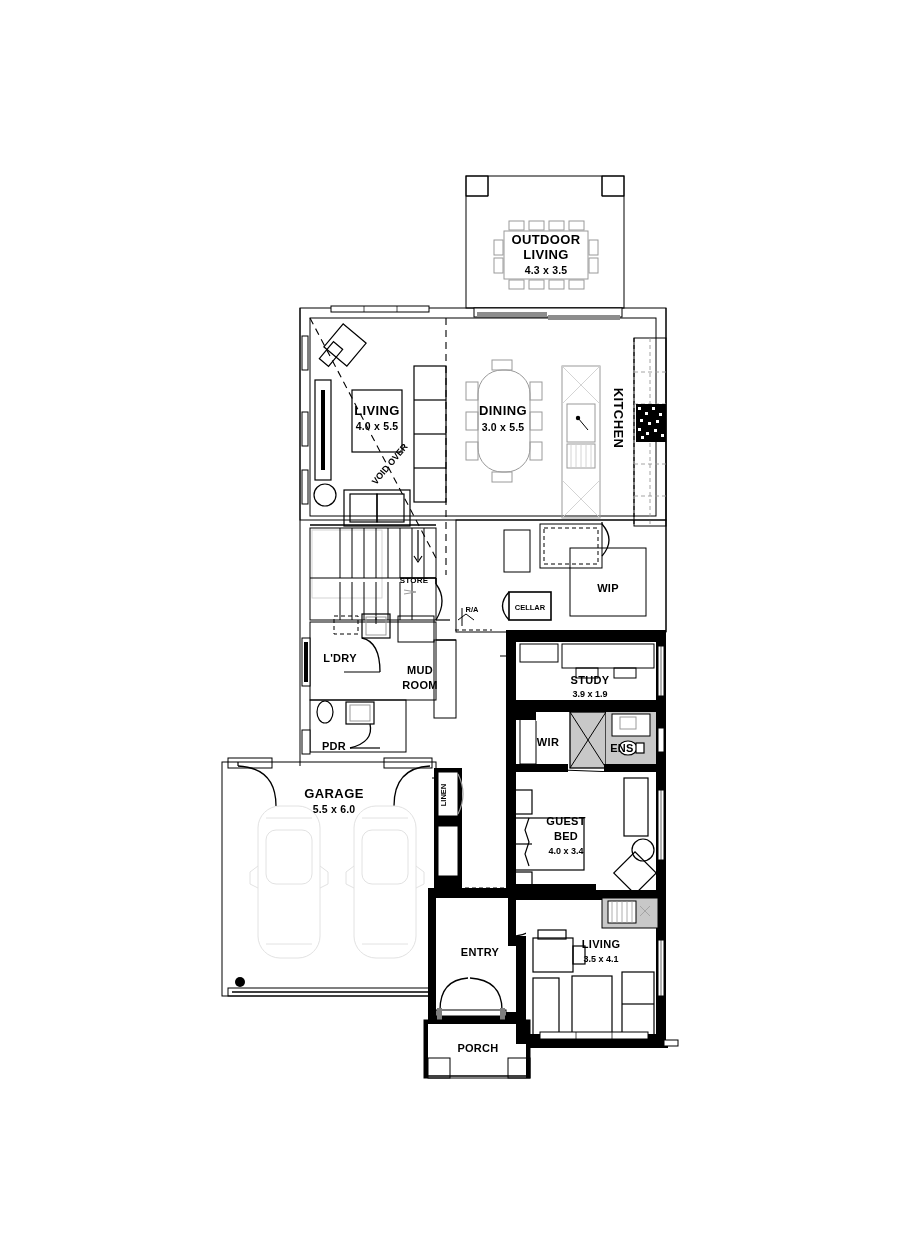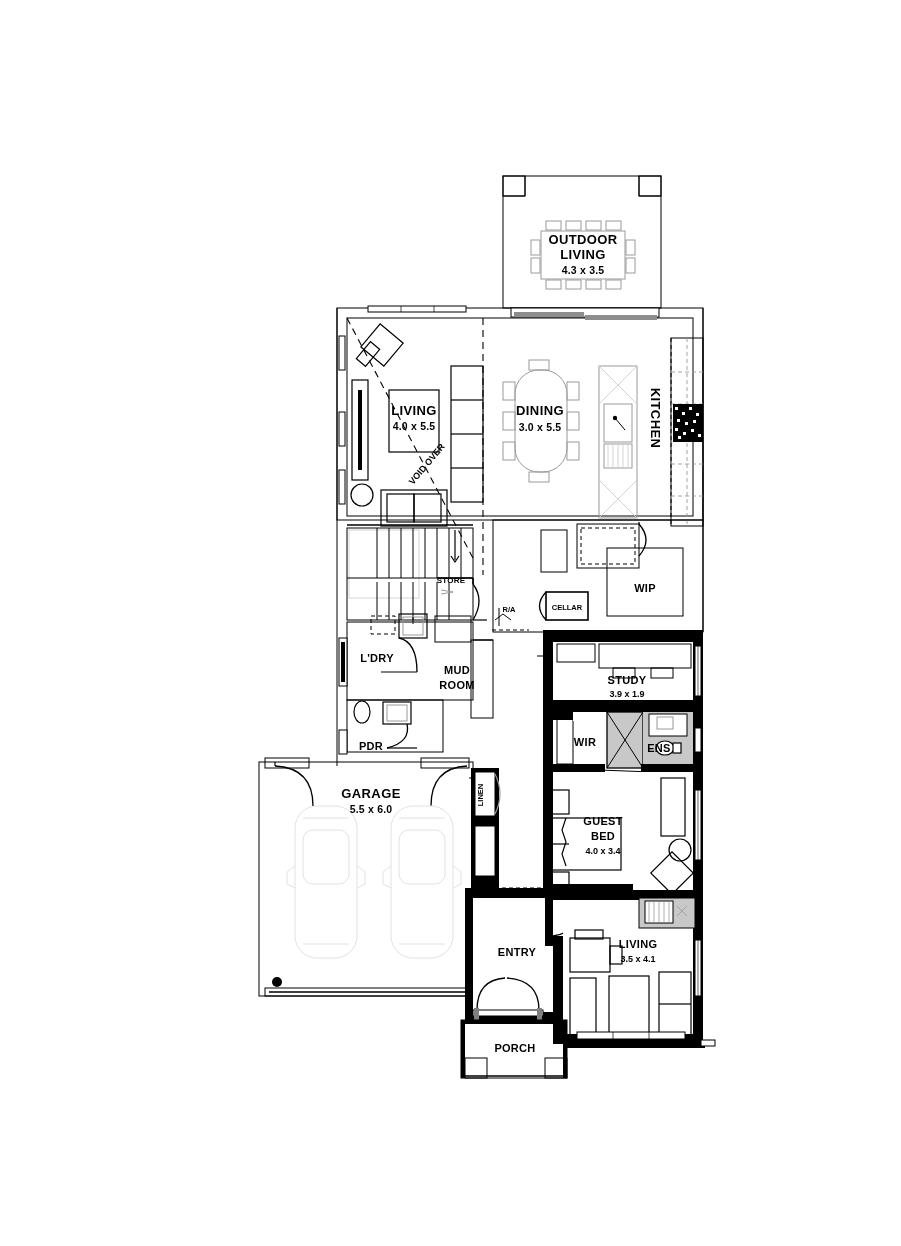--- a/index.html
+++ b/index.html
@@ -1,17 +1,17 @@
 <!DOCTYPE html>
 <html><head>
 <meta charset="utf-8">
 <style>
   html,body{margin:0;padding:0;background:#ffffff;}
   body{width:901px;height:1246px;font-family:"Liberation Sans",sans-serif;overflow:hidden;}
-  #plan{position:relative;width:736px;height:1246px;background:#fff;margin-left:37px;}
+  #plan{position:relative;width:736px;height:1246px;background:#fff;}
   svg{display:block;}
   .lbl{font-family:"Liberation Sans",sans-serif;font-weight:bold;fill:#000;text-anchor:middle;}
   .rmname{font-size:13px;letter-spacing:.4px;}
   .rmname-sm{font-size:11px;letter-spacing:.3px;}
   .rmname-xs{font-size:8px;letter-spacing:.2px;}
   .rmdim{font-size:10.5px;font-weight:bold;letter-spacing:.2px;}
   .rmdim-sm{font-size:9px;font-weight:bold;}
   .tiny{font-size:7.5px;font-weight:bold;}
   .wall-heavy{fill:#000;}
   .wall-thin{fill:none;stroke:#000;stroke-width:1;}

